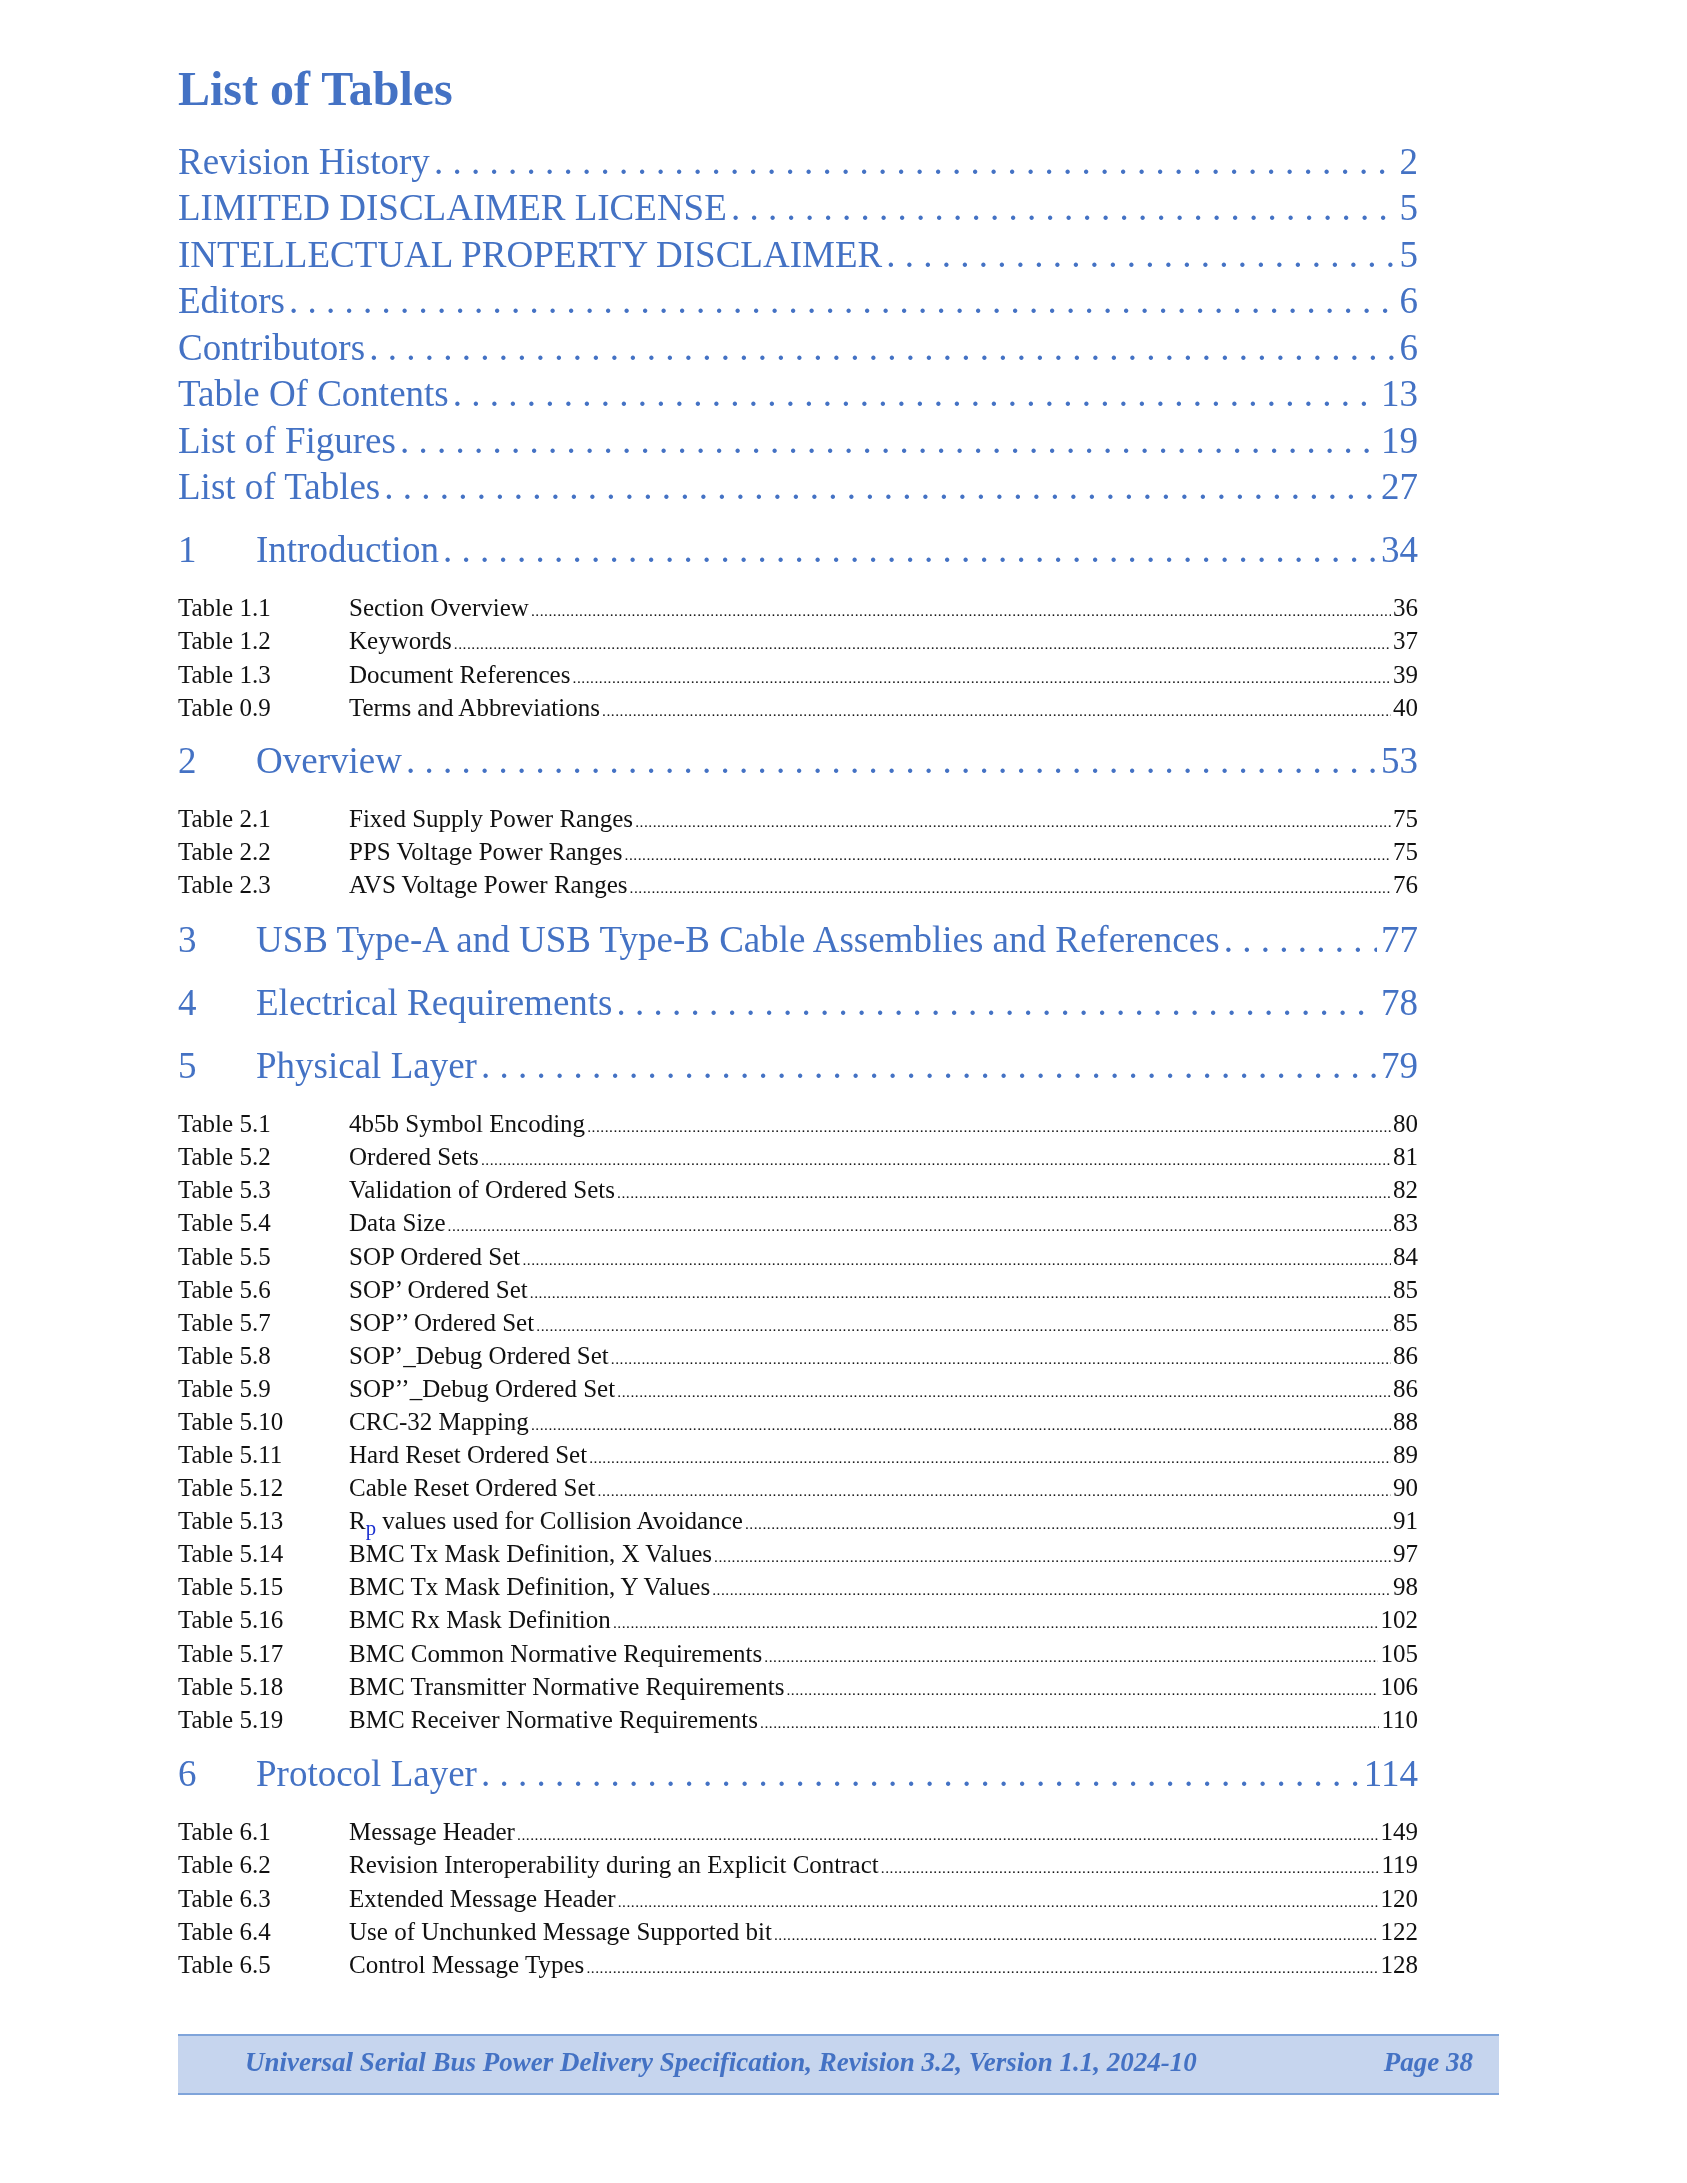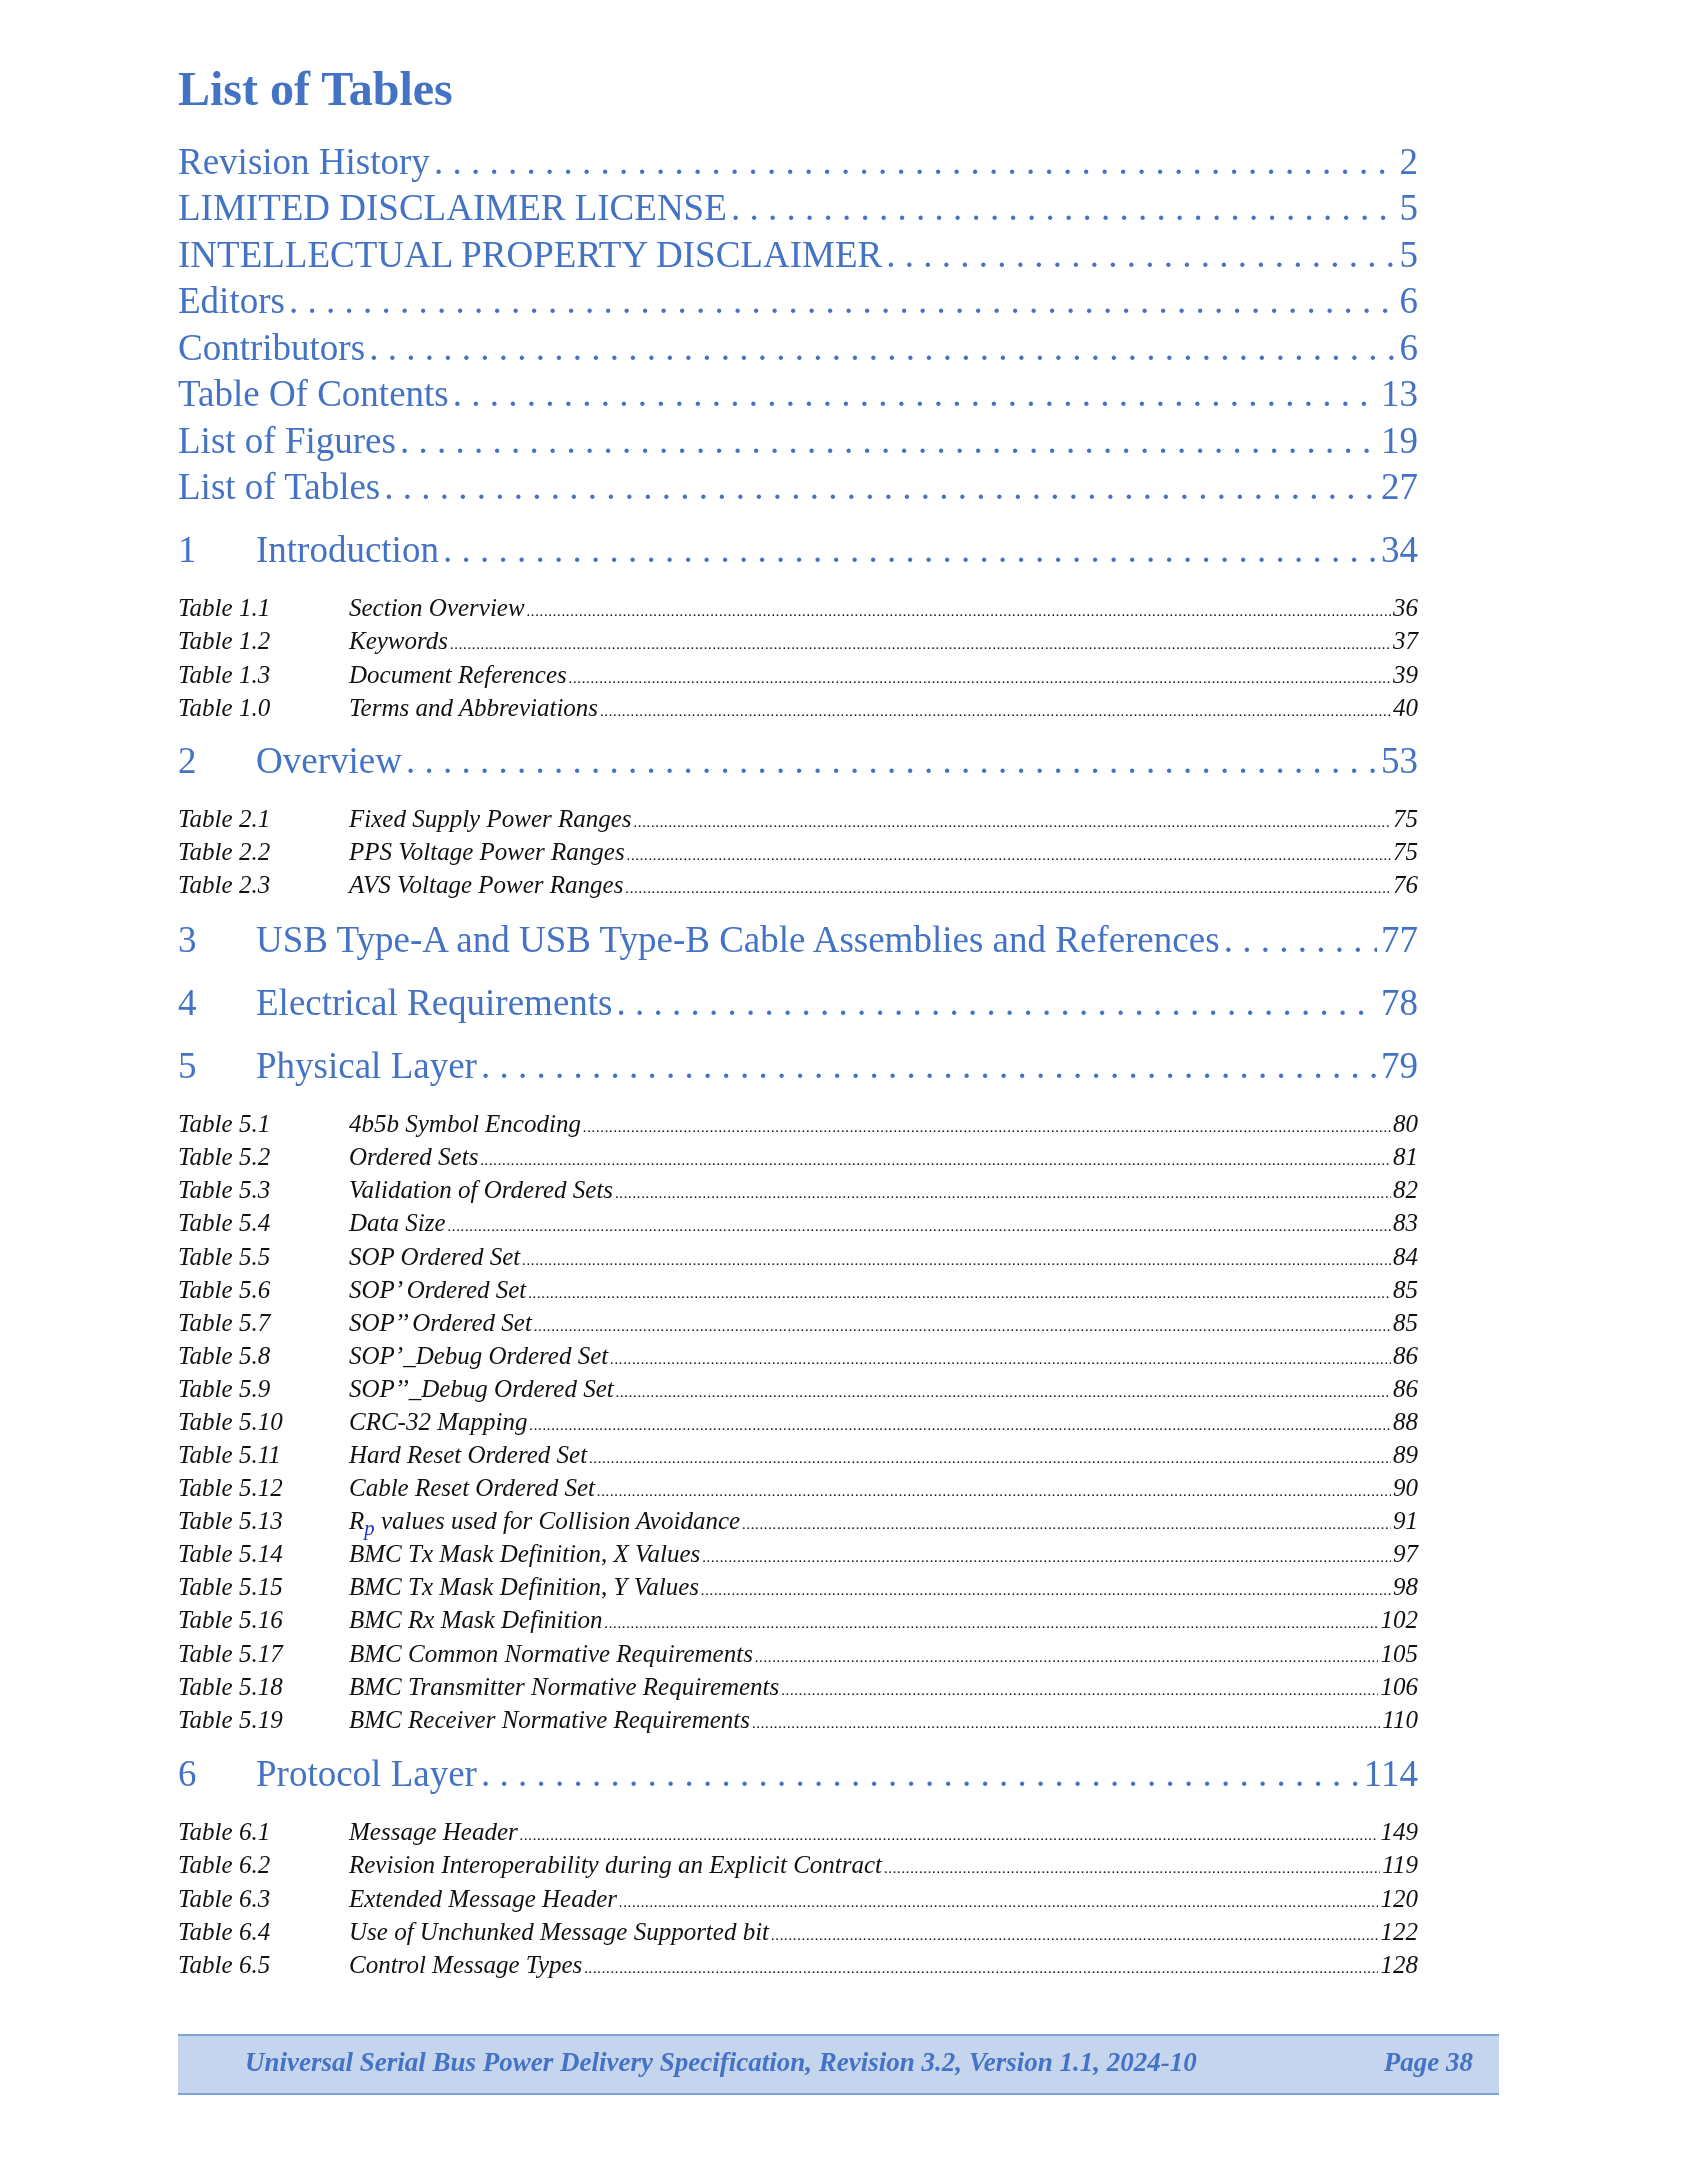--- a/index.html
+++ b/index.html
@@ -21,21 +21,21 @@
   .lead-row .dots::before {
     content: ". . . . . . . . . . . . . . . . . . . . . . . . . . . . . . . . . . . . . . . . . . . . . . . . . . . . . . . . . . . . . . . . . . . . . . . . . . . . . . . . . . . . . . . . . . . . . . . . . . . . . . . . . . . . . . . .";
     letter-spacing: 0;
   }
   .lead-row .pg { flex: 0 0 auto; }
   .fm { font-size: 37px; height: 47px; }
   .ch { font-size: 37px; height: 47px; }
   .ch .num { display: inline-block; width: 78px; }
   .tbl-row {
     position: absolute; left: 0; width: 1240px; display: flex; align-items: baseline;
-    font-family: "Liberation Serif", serif; color: #111; font-size: 25px; white-space: nowrap; height: 33px; font-style: italic;
+    font-family: "Liberation Serif", serif; color: #111; font-size: 25px; white-space: nowrap; height: 33px;
   }
   .tbl-row .lbl { flex: 0 0 171px; }
   .tbl-row .desc { flex: 0 0 auto; }
   .tbl-row .desc sub { color: #1a2fd0; font-size: 20.7px; }
   .tbl-row .dots {
     flex: 1 1 auto; overflow: hidden; margin: 0 2.1px;
   }
   .tbl-row .dots::before {
     content: "..................................................................................................................................................................................................................................................................................................................";
     letter-spacing: 0.5px; font-size: 15.5px;
@@ -114,21 +114,21 @@
       <span class="dots"></span>
       <span class="pg">37</span>
     </div>
   <div class="tbl-row" style="top:661px">
       <span class="lbl">Table 1.3</span>
       <span class="desc">Document References</span>
       <span class="dots"></span>
       <span class="pg">39</span>
     </div>
   <div class="tbl-row" style="top:694px">
-      <span class="lbl">Table 1.0</span>
+      <span class="lbl">Table 0.9</span>
       <span class="desc">Terms and Abbreviations</span>
       <span class="dots"></span>
       <span class="pg">40</span>
     </div>
 
   <div class="lead-row ch" style="top:739px">
     <span class="txt"><span class="num">2</span><span>Overview</span></span>
       <span class="dots"></span>
       <span class="pg">53</span>
   </div>

